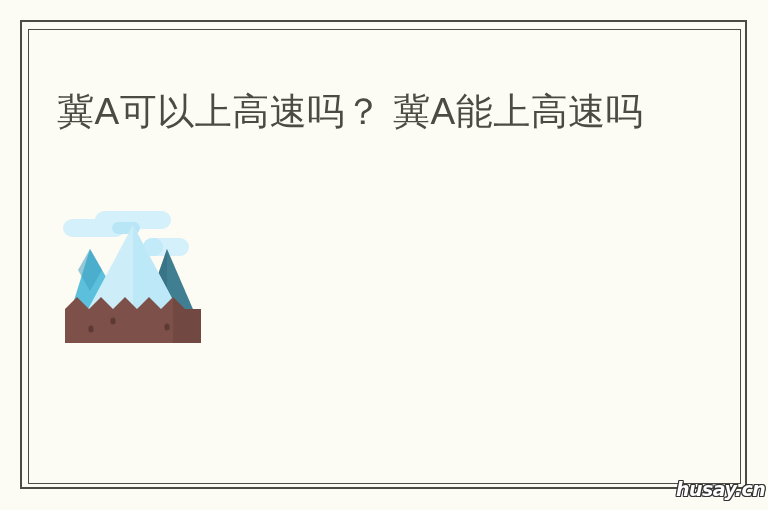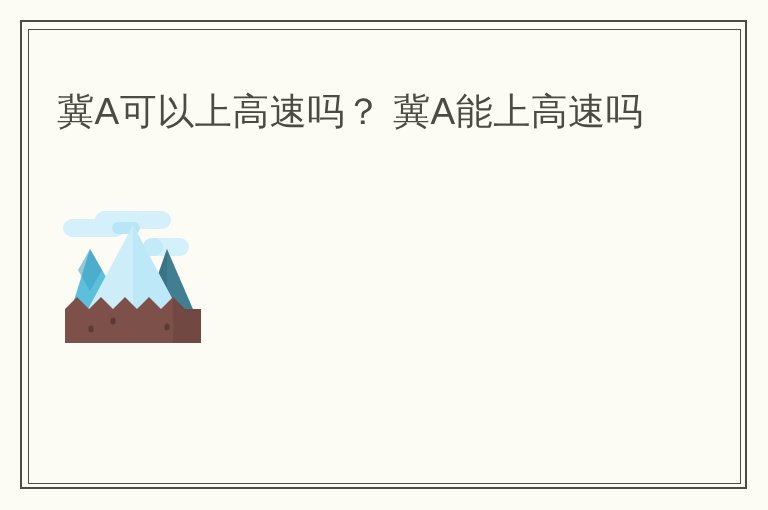--- a/index.html
+++ b/index.html
@@ -143,14 +143,15 @@
 
         <ellipse cx="34" cy="124" rx="2.6" ry="3.6" fill="#5e3a36"></ellipse>
         <ellipse cx="56" cy="116" rx="2.6" ry="3.6" fill="#5e3a36"></ellipse>
         <ellipse cx="110" cy="122" rx="2.6" ry="3.6" fill="#5e3a36"></ellipse>
       </svg>
     </div>
 
 
   </div>
 
+  <div class="watermark">husay.cn</div>
 
 </div>
 
 </body></html>

